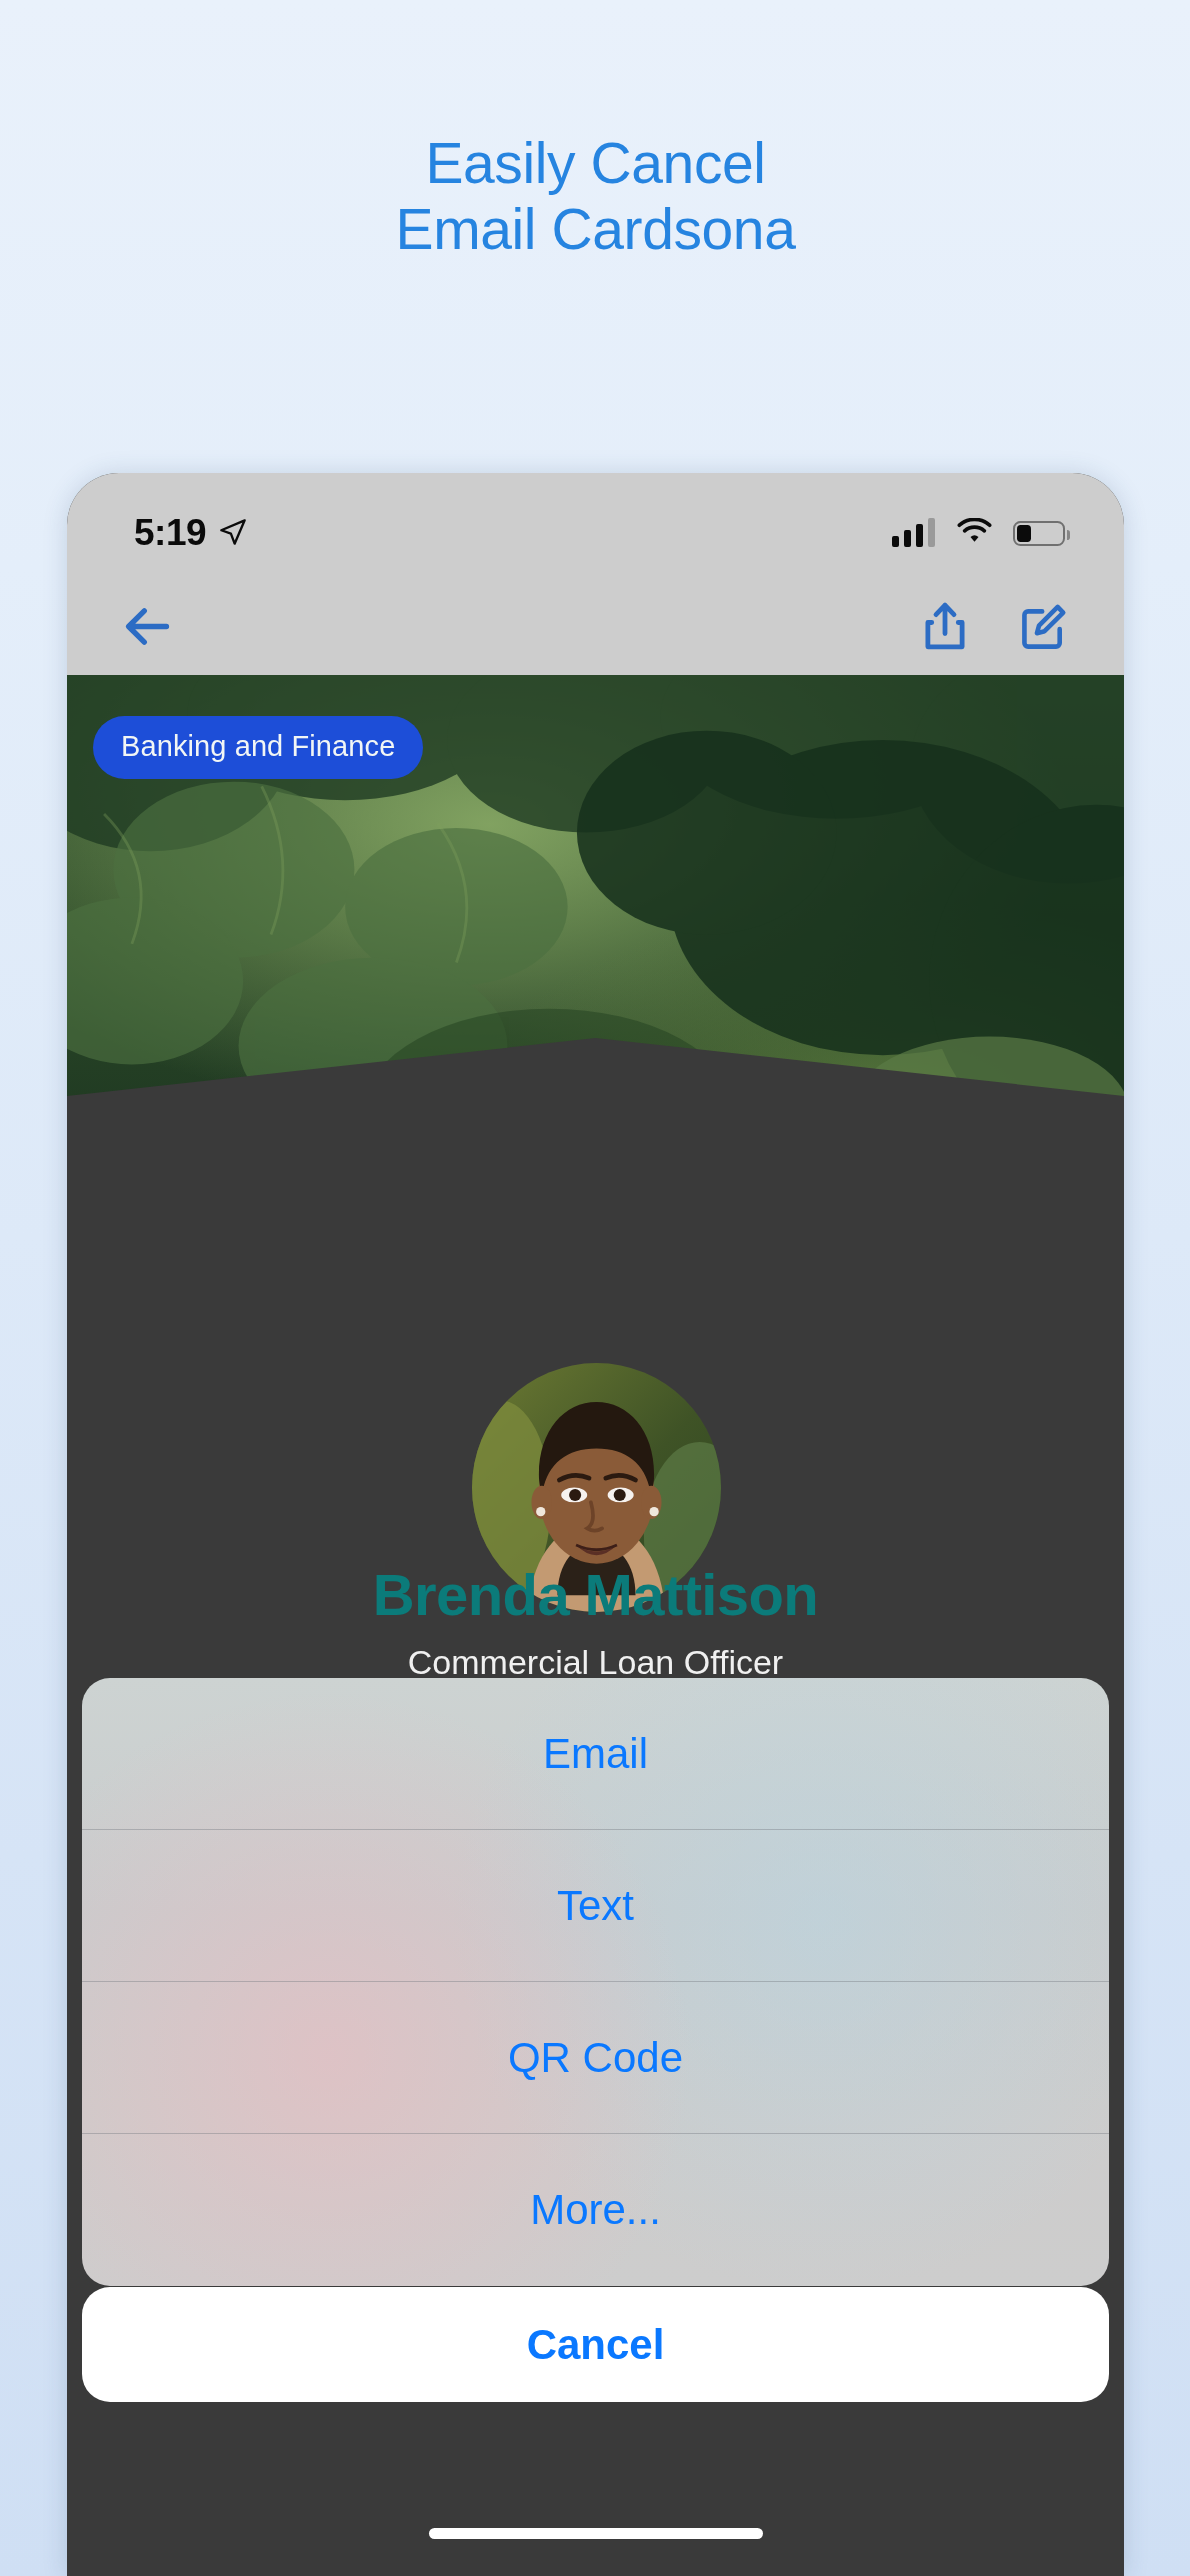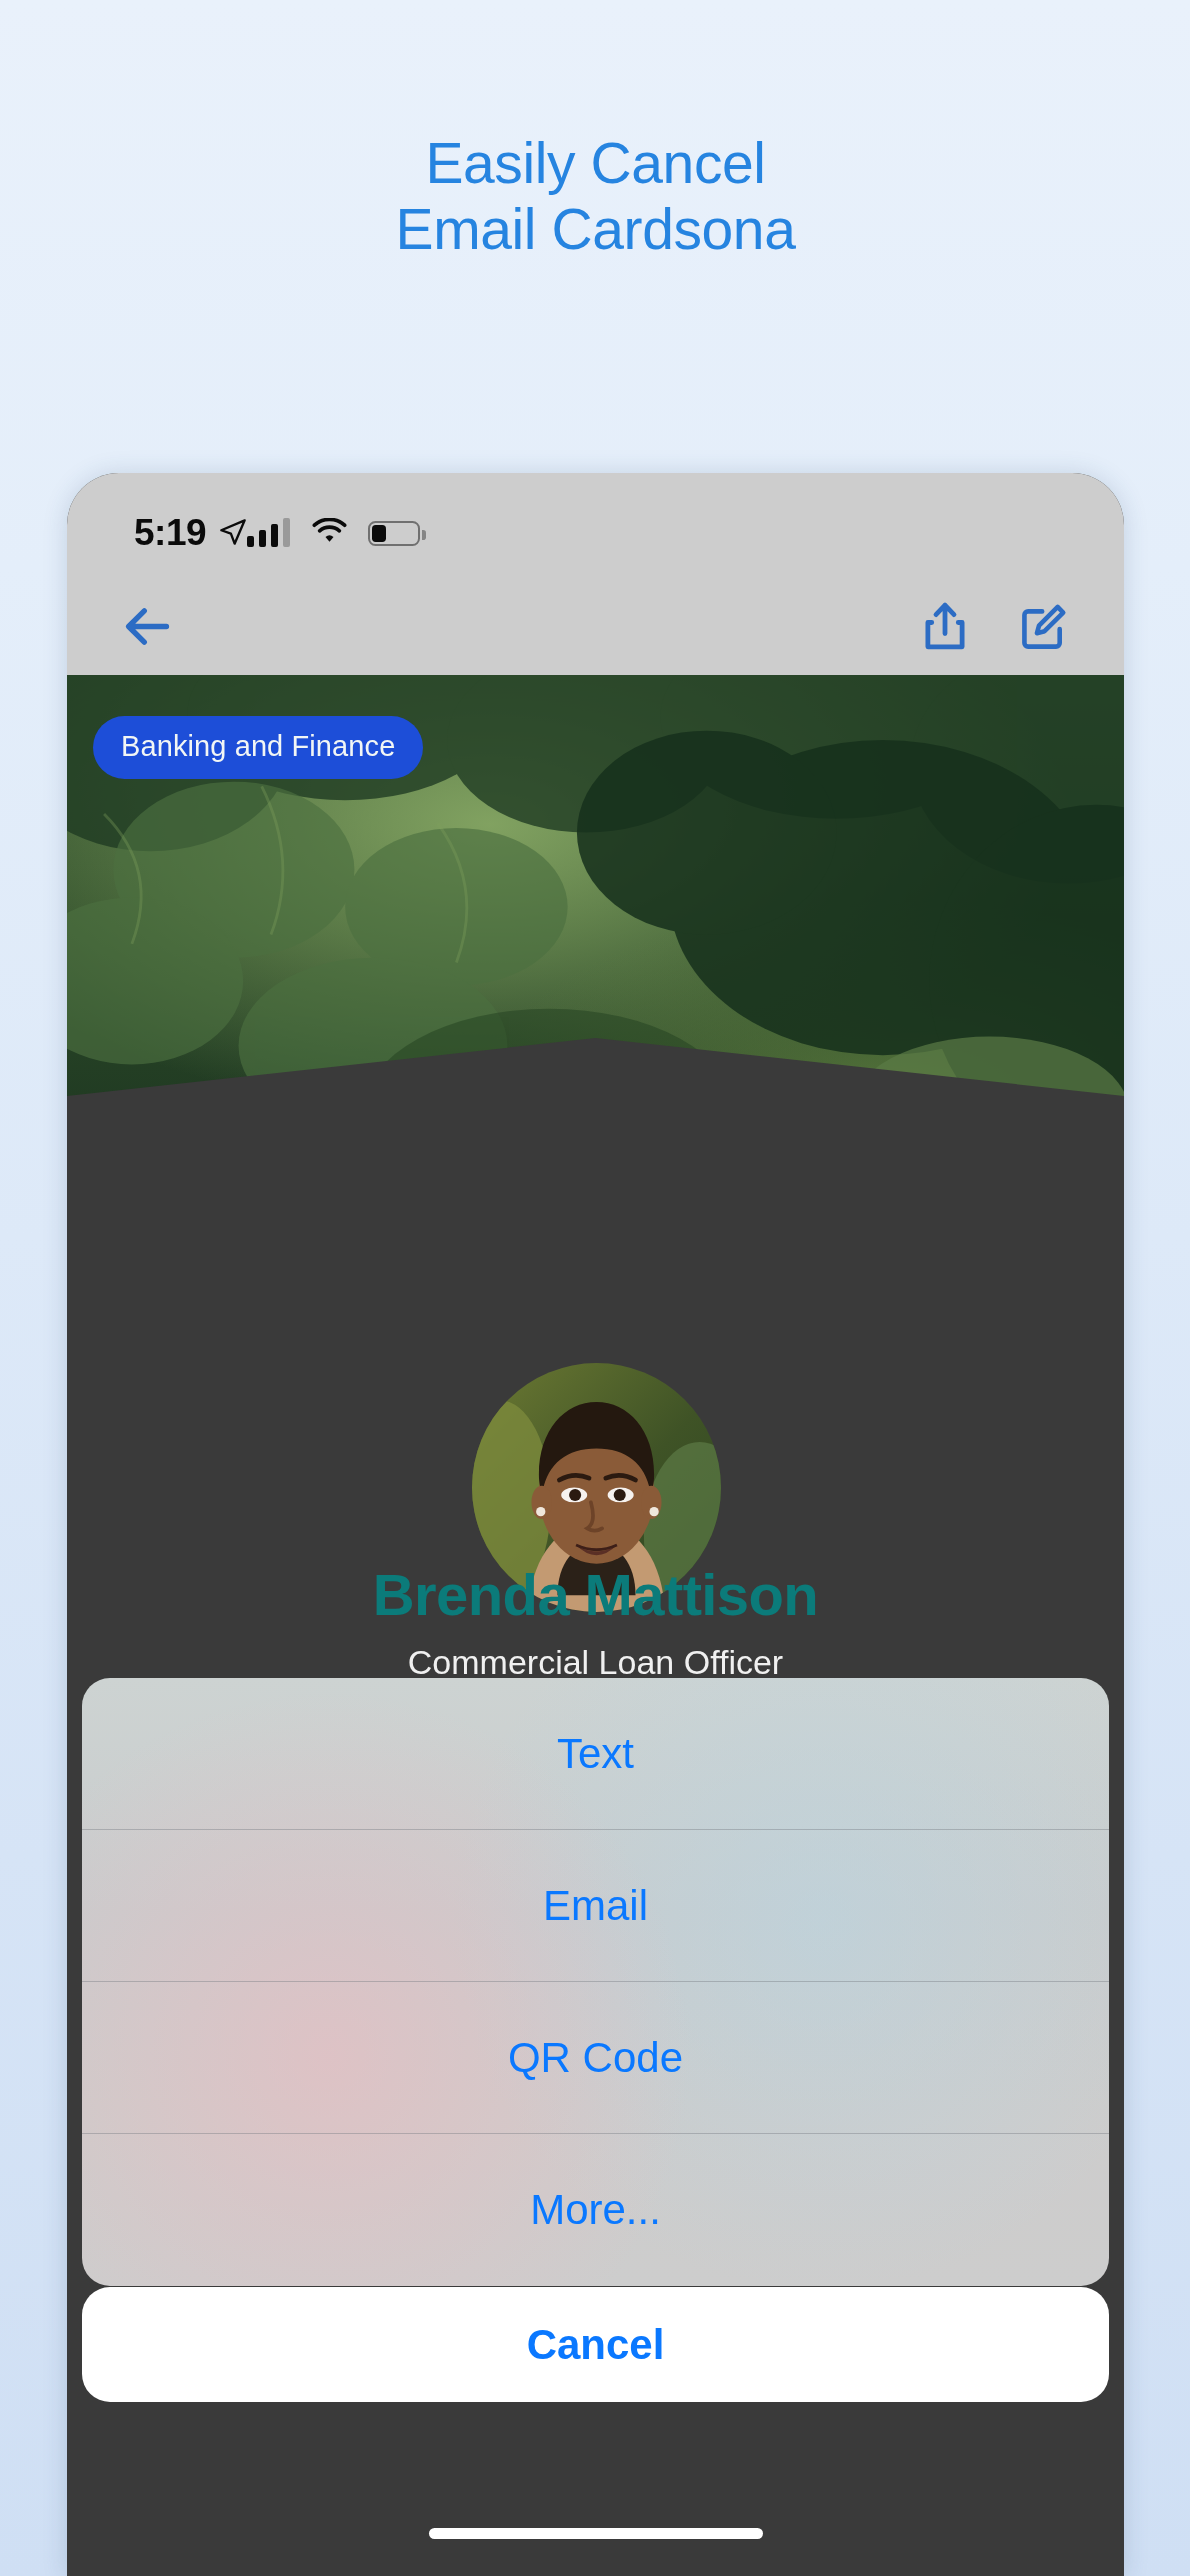--- a/index.html
+++ b/index.html
@@ -31,21 +31,21 @@
     border-radius:52px 52px 0 0;
     overflow:hidden;
     background:#3a3a3a;
     box-shadow:0 1.9px 24px rgba(40,70,110,.18);
   }
 
   
   .statusbar {
     position:relative; height:104px;
     background:#cdcdcd;
-    display:flex; align-items:center; 
+    display:flex; align-items:center; justify-content:space-between;
     padding:16.7px 59px 0 67px;
   }
   .sb-left { display:flex; align-items:center; gap:13px; }
   .sb-time { font-size:37px; font-weight:600; color:#0b0b0b; letter-spacing:-0.5px; }
   .loc-arrow { display:block; }
   .sb-right { display:flex; align-items:center; gap:20.4px; }
   .bars { display:flex; align-items:flex-end; gap:4.6px; height:28px; }
   .bars i { width:7.4px; background:#0b0b0b; border-radius:1.9px; display:block; }
   .bars i:nth-child(1){ height:11px; }
   .bars i:nth-child(2){ height:17.6px; }
@@ -312,22 +312,22 @@
       <div class="ptitle">Commercial Loan Officer</div>
       <div class="pcompany">CT&amp;L National Bank</div>
     </div>
 
     <div class="quote">
       <div class="quote-text">It is our business is to help grow your business.</div>
     </div>
 
     <div class="sheet">
       <div class="sheet-group">
+        <div class="sheet-item">Email</div>
         <div class="sheet-item">Text</div>
-        <div class="sheet-item">Email</div>
         <div class="sheet-item">QR Code</div>
         <div class="sheet-item">More...</div>
       </div>
       <div class="cancel">Cancel</div>
     </div>
 
   </div>
 
   <div class="home-indicator"></div>
 </div>

